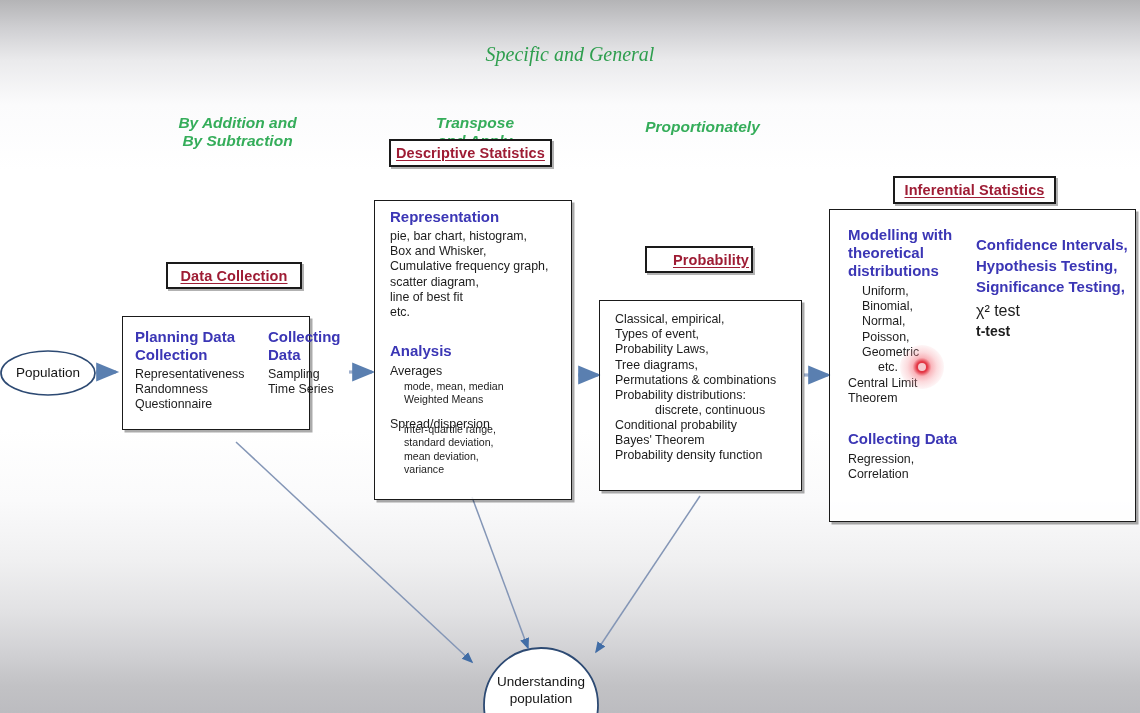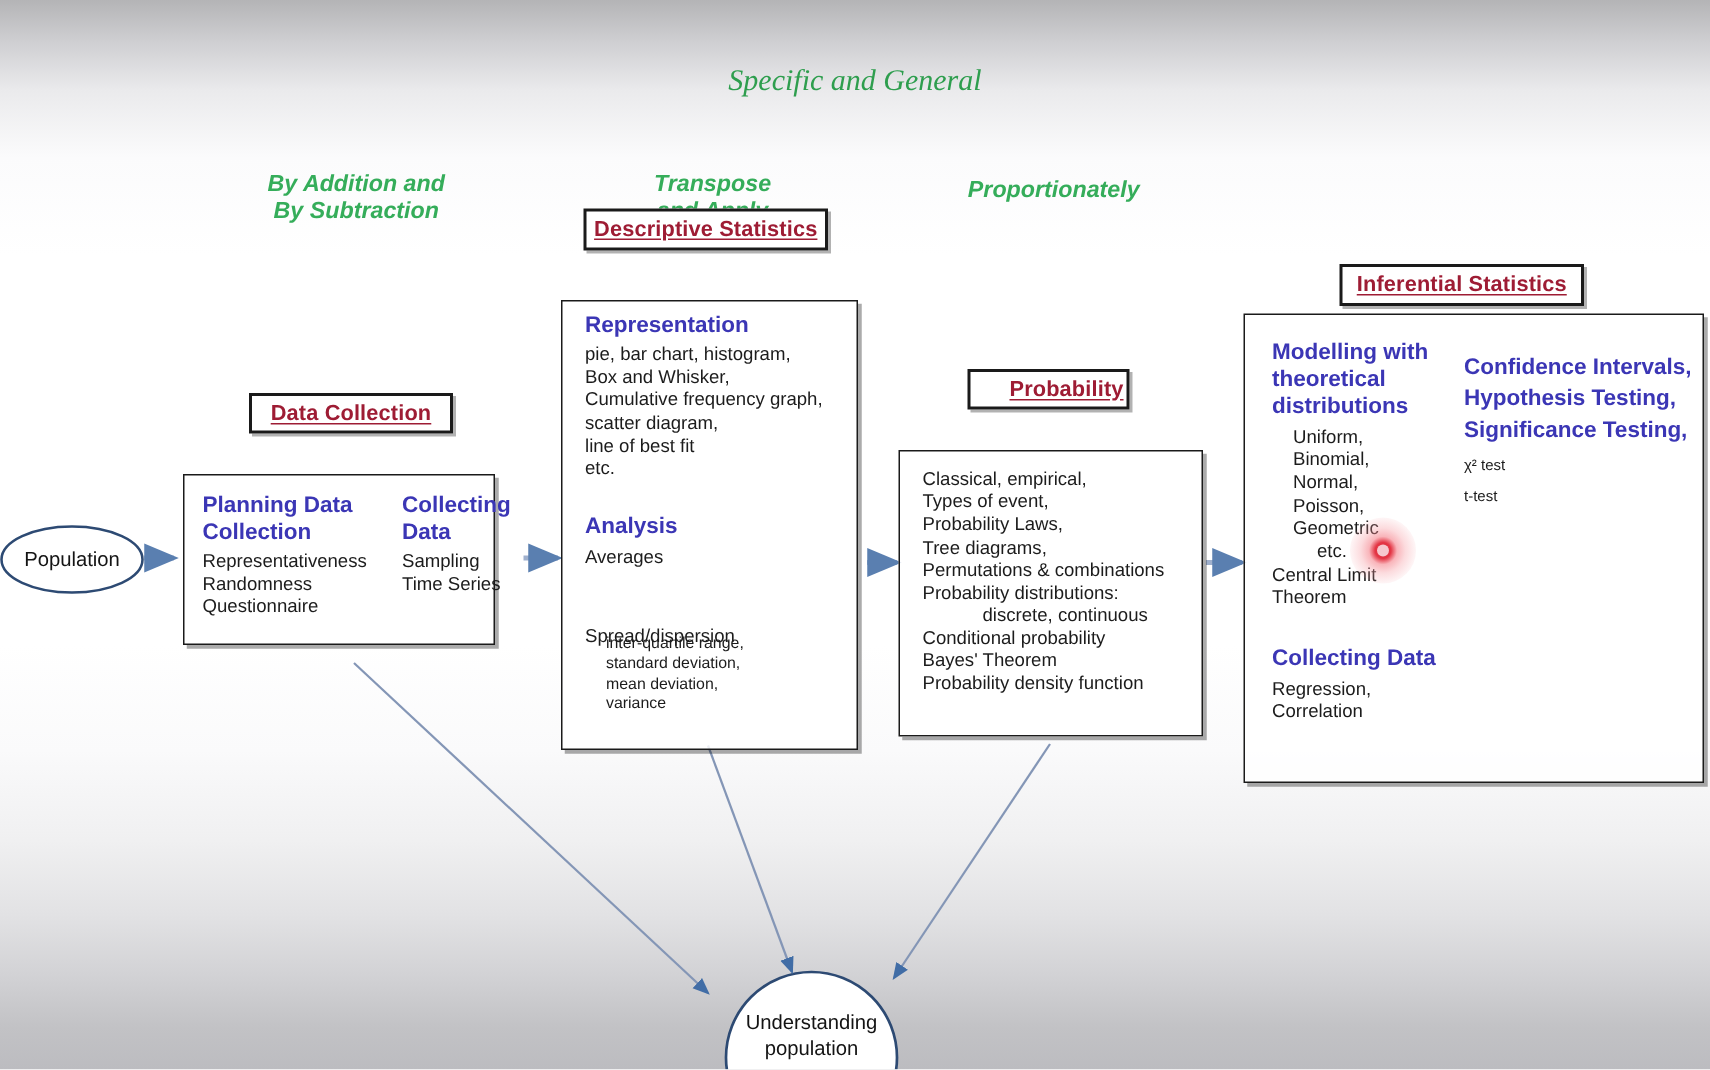--- a/index.html
+++ b/index.html
@@ -188,21 +188,21 @@
   </svg>
 
   <div class="node-text" style="left:0px; top:364px; width:96px;">Population</div>
   <div class="node-text" style="left:478px; top:673px; width:126px;">Understanding
 population</div>
 
   <div class="abs label-box" style="left:166px; top:262px; width:136px; height:27px;">
     <span>Data Collection</span>
   </div>
 
-  <div class="abs content-box" style="left:122px; top:316px; width:208px; height:114px;">
+  <div class="abs content-box" style="left:122px; top:316px; width:188px; height:114px;">
     <div class="abs h-blue" style="left:12px; top:11px; width:120px;">Planning Data
 Collection</div>
     <div class="abs t-body" style="left:12px; top:50px; width:130px;">Representativeness
 Randomness
 Questionnaire</div>
     <div class="abs h-blue" style="left:145px; top:11px; width:90px;">Collecting
 Data</div>
     <div class="abs t-body" style="left:145px; top:50px; width:90px;">Sampling
 Time Series</div>
   </div>
@@ -215,20 +215,22 @@
     <div class="abs h-blue" style="left:15px; top:7px;">Representation</div>
     <div class="abs t-body" style="left:15px; top:28px; width:178px;">pie, bar chart, histogram,
 Box and Whisker,
 Cumulative frequency graph,
 scatter diagram,
 line of best fit
 etc.</div>
 
     <div class="abs h-blue" style="left:15px; top:141px;">Analysis</div>
     <div class="abs t-body" style="left:15px; top:163px;">Averages</div>
+    <div class="abs t-body-sm indent" style="left:15px; top:179px; width:170px;">mode, mean, median
+Weighted Means</div>
 
     <div class="abs t-body" style="left:15px; top:216px;">Spread/dispersion</div>
     <div class="abs t-body-sm indent" style="left:15px; top:222px; width:170px;">inter-quartile range,
 standard deviation,
 mean deviation,
 variance</div>
   </div>
 
   <div class="abs label-box" style="left:645px; top:246px; width:108px; height:27px;padding-left:24px;">
     <span>Probability</span>
@@ -264,19 +266,19 @@
     <div class="abs t-body" style="left:18px; top:166px; width:130px;">Central Limit
 Theorem</div>
 
     <div class="abs h-blue" style="left:18px; top:220px;">Collecting Data</div>
     <div class="abs t-body" style="left:18px; top:242px; width:130px;">Regression,
 Correlation</div>
 
     <div class="abs h-blue" style="left:146px; top:24px; width:155px; line-height:21px;">Confidence Intervals,
 Hypothesis Testing,
 Significance Testing,</div>
-    <div class="abs t-body" style="left:146px; top:93px; font-size:10px;">χ² test</div>
-    <div class="abs t-body" style="left:146px; top:114px; font-size:10px;">t-test</div>
+    <div class="abs t-body" style="left:146px; top:93px; font-size:16px;">χ² test</div>
+    <div class="abs t-body" style="left:146px; top:114px; font-size:14px;font-weight:bold;">t-test</div>
   </div>
 
   <div class="click-dot" style="left:900px; top:345px;"></div>
 
 </div>
 
 </body></html>

